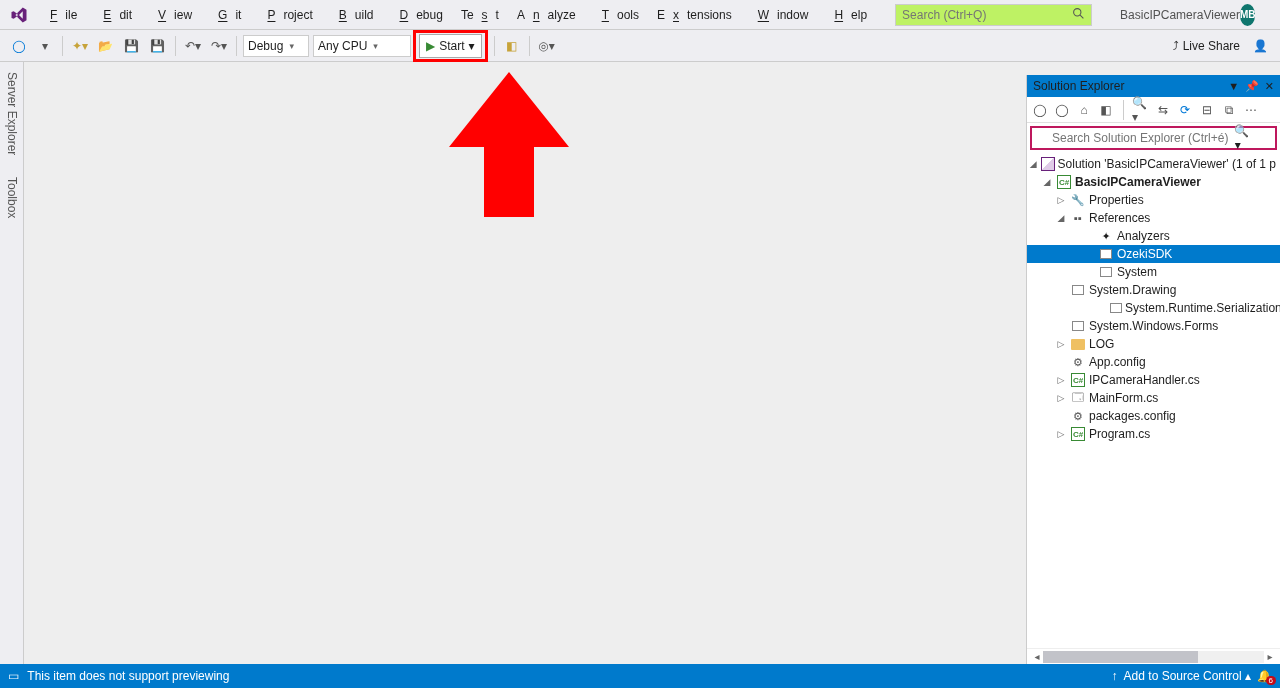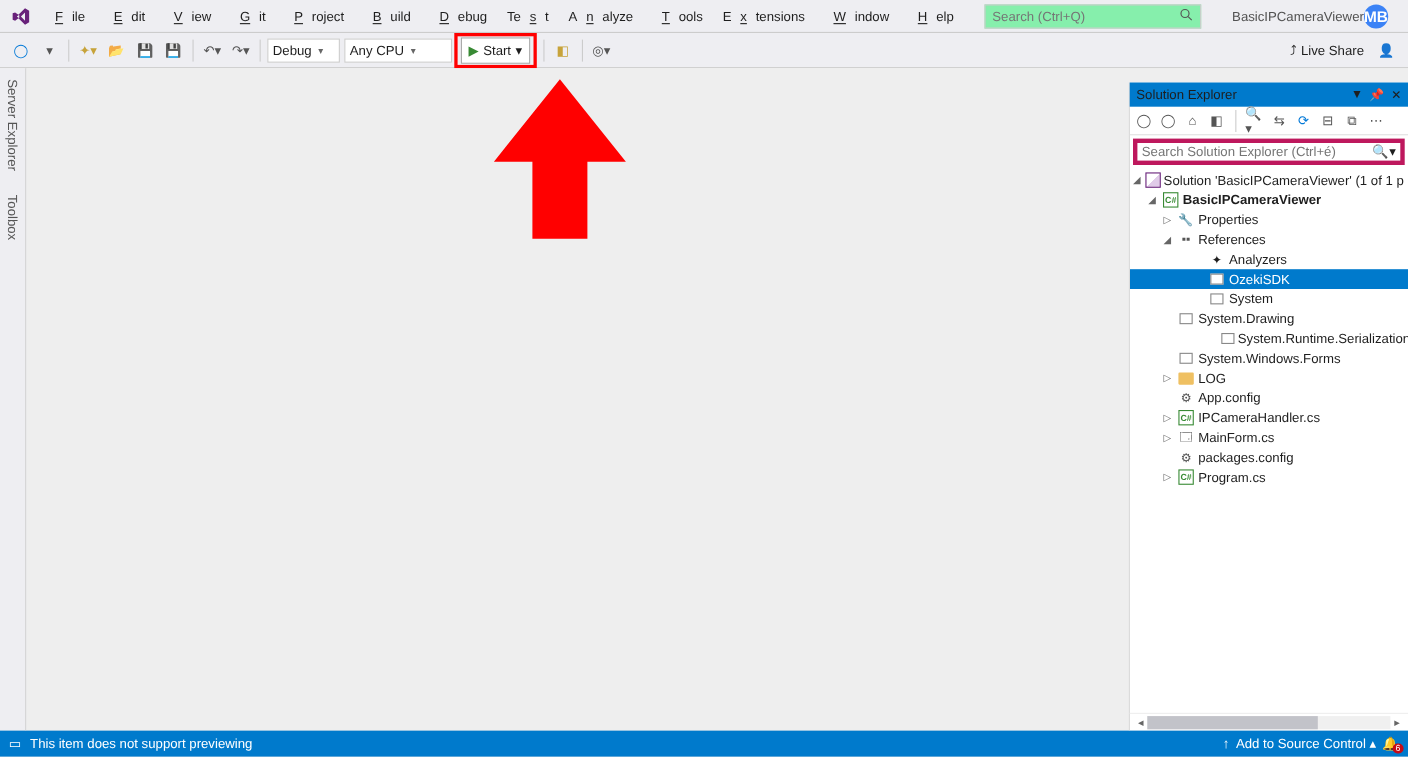--- a/index.html
+++ b/index.html
@@ -1,25 +1,25 @@
 <!DOCTYPE html>
 <html><head>
 <meta charset="utf-8">
 <style>
 *{box-sizing:border-box;margin:0;padding:0;font-family:"Segoe UI",Arial,sans-serif;font-size:12px;color:#1e1e1e}
 html,body{width:1280px;height:688px;overflow:hidden;background:#eee}
 .titlebar{height:30px;background:#eeeef2;display:flex;align-items:center;padding:0 4px;border-bottom:1px solid #ccc}
 .vs-logo{width:20px;height:20px;margin:0 6px;display:flex;align-items:center;justify-content:center}
 .menu{display:flex;gap:2px}
 .menu span{padding:4px 8px;cursor:default}
-.searchbox{margin-left:20px;width:218px;height:22px;border:1px solid #ccc;background:#86efac;display:flex;align-items:center;padding:0 6px;justify-content:flex-start}
+.searchbox{margin-left:20px;width:218px;height:22px;border:1px solid #ccc;background:#bef264;display:flex;align-items:center;padding:0 6px;justify-content:flex-start}
 .searchbox input{border:none;outline:none;width:170px;color:#6a6a6a;background:transparent}
 .ptitle{margin-left:28px;color:#525252}
 .title-spacer{flex:1}
-.user-badge{width:22px;height:22px;border-radius:50%;background:#3b82f6;color:#fff;display:flex;align-items:center;justify-content:center;font-size:14px;font-weight:600;margin-right:20px}
+.user-badge{width:22px;height:22px;border-radius:50%;background:#0f766e;color:#fff;display:flex;align-items:center;justify-content:center;font-size:10px;font-weight:600;margin-right:20px}
 .winbtns{display:flex;gap:2px}
 .winbtn{width:40px;height:28px;display:flex;align-items:center;justify-content:center;color:#555}
 
 .toolbar{height:32px;background:#eeeef2;display:flex;align-items:center;padding:0 6px;border-bottom:1px solid #ccc}
 .tbtn{width:24px;height:24px;display:flex;align-items:center;justify-content:center;margin:0 1px;color:#555}
 .tsep{width:1px;height:20px;background:#ccc;margin:0 4px}
 .tcombo{height:22px;border:1px solid #ccc;background:#fff;display:flex;align-items:center;padding:0 4px;margin:0 2px}
 .tcombo .chev{margin-left:6px;font-size:9px;color:#666}
 .start-btn{height:24px;border:1px solid #aaa;background:#fff;display:flex;align-items:center;padding:0 6px;margin:0 2px}
 .start-btn .play{color:#388a34;margin-right:4px}
@@ -32,21 +32,21 @@
 
 .main{flex:1;position:relative;background:#eee}
 .red-arrow{position:absolute;left:405px;top:0}
 
 .solpanel{width:254px;background:#fff;border-left:1px solid #ccc;display:flex;flex-direction:column;margin-top:13px}
 .sol-header{height:22px;background:#007acc;color:#fff;display:flex;align-items:center;padding:0 6px;font-size:12px;justify-content:space-between}
 .sol-header .pinbtns{display:flex;gap:6px;color:#fff}
 .sol-header .pinbtns span{cursor:default;font-size:11px}
 .sol-toolbar{height:26px;display:flex;align-items:center;padding:0 4px;gap:4px;border-bottom:1px solid #e0e0e0}
 .sol-toolbar .sb{width:18px;height:18px;display:flex;align-items:center;justify-content:center;color:#555;font-size:12px}
-.sol-search{height:24px;border:4px solid #be185d;margin:3px;display:flex;align-items:center;padding:0 4px;justify-content:space-between}
+.sol-search{height:24px;border:2px solid #be185d;margin:3px;display:flex;align-items:center;padding:0 20px;justify-content:space-between}
 .sol-search input{border:none;outline:none;width:190px;color:#6a6a6a;background:transparent}
 .tree{flex:1;overflow:auto;padding:2px 0}
 .tnode{display:flex;align-items:center;height:18px;padding-right:4px;white-space:nowrap}
 .tnode .exp{width:12px;text-align:center;color:#666;font-size:9px}
 .tnode .ico{width:16px;height:16px;margin:0 3px;display:flex;align-items:center;justify-content:center;font-size:11px}
 .tnode.sel{background:#007acc;color:#fff}
 .tnode.sel *{color:#fff}
 .tnode.bold .lbl{font-weight:600}
 .scrollh{height:16px;border-top:1px solid #eee;display:flex;align-items:center;padding:0 4px}
 .scrollh-track{flex:1;height:12px;background:#f0f0f0;position:relative}

